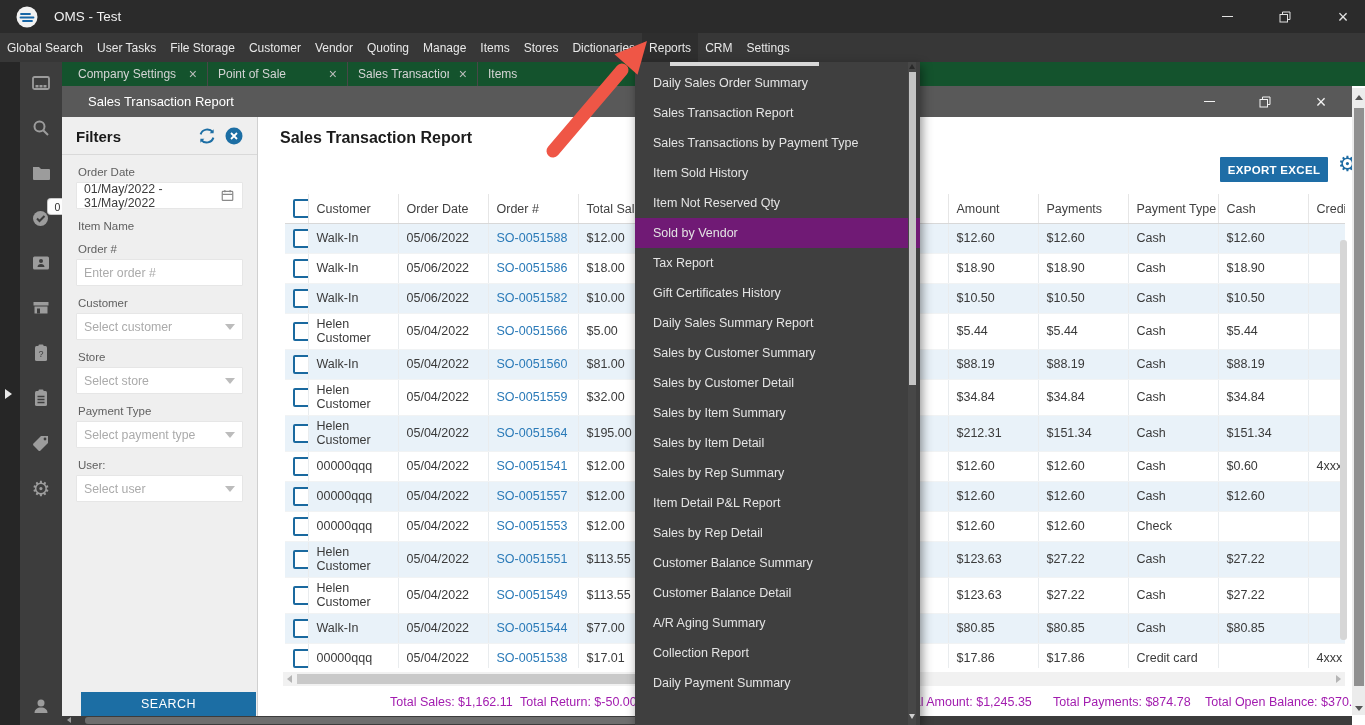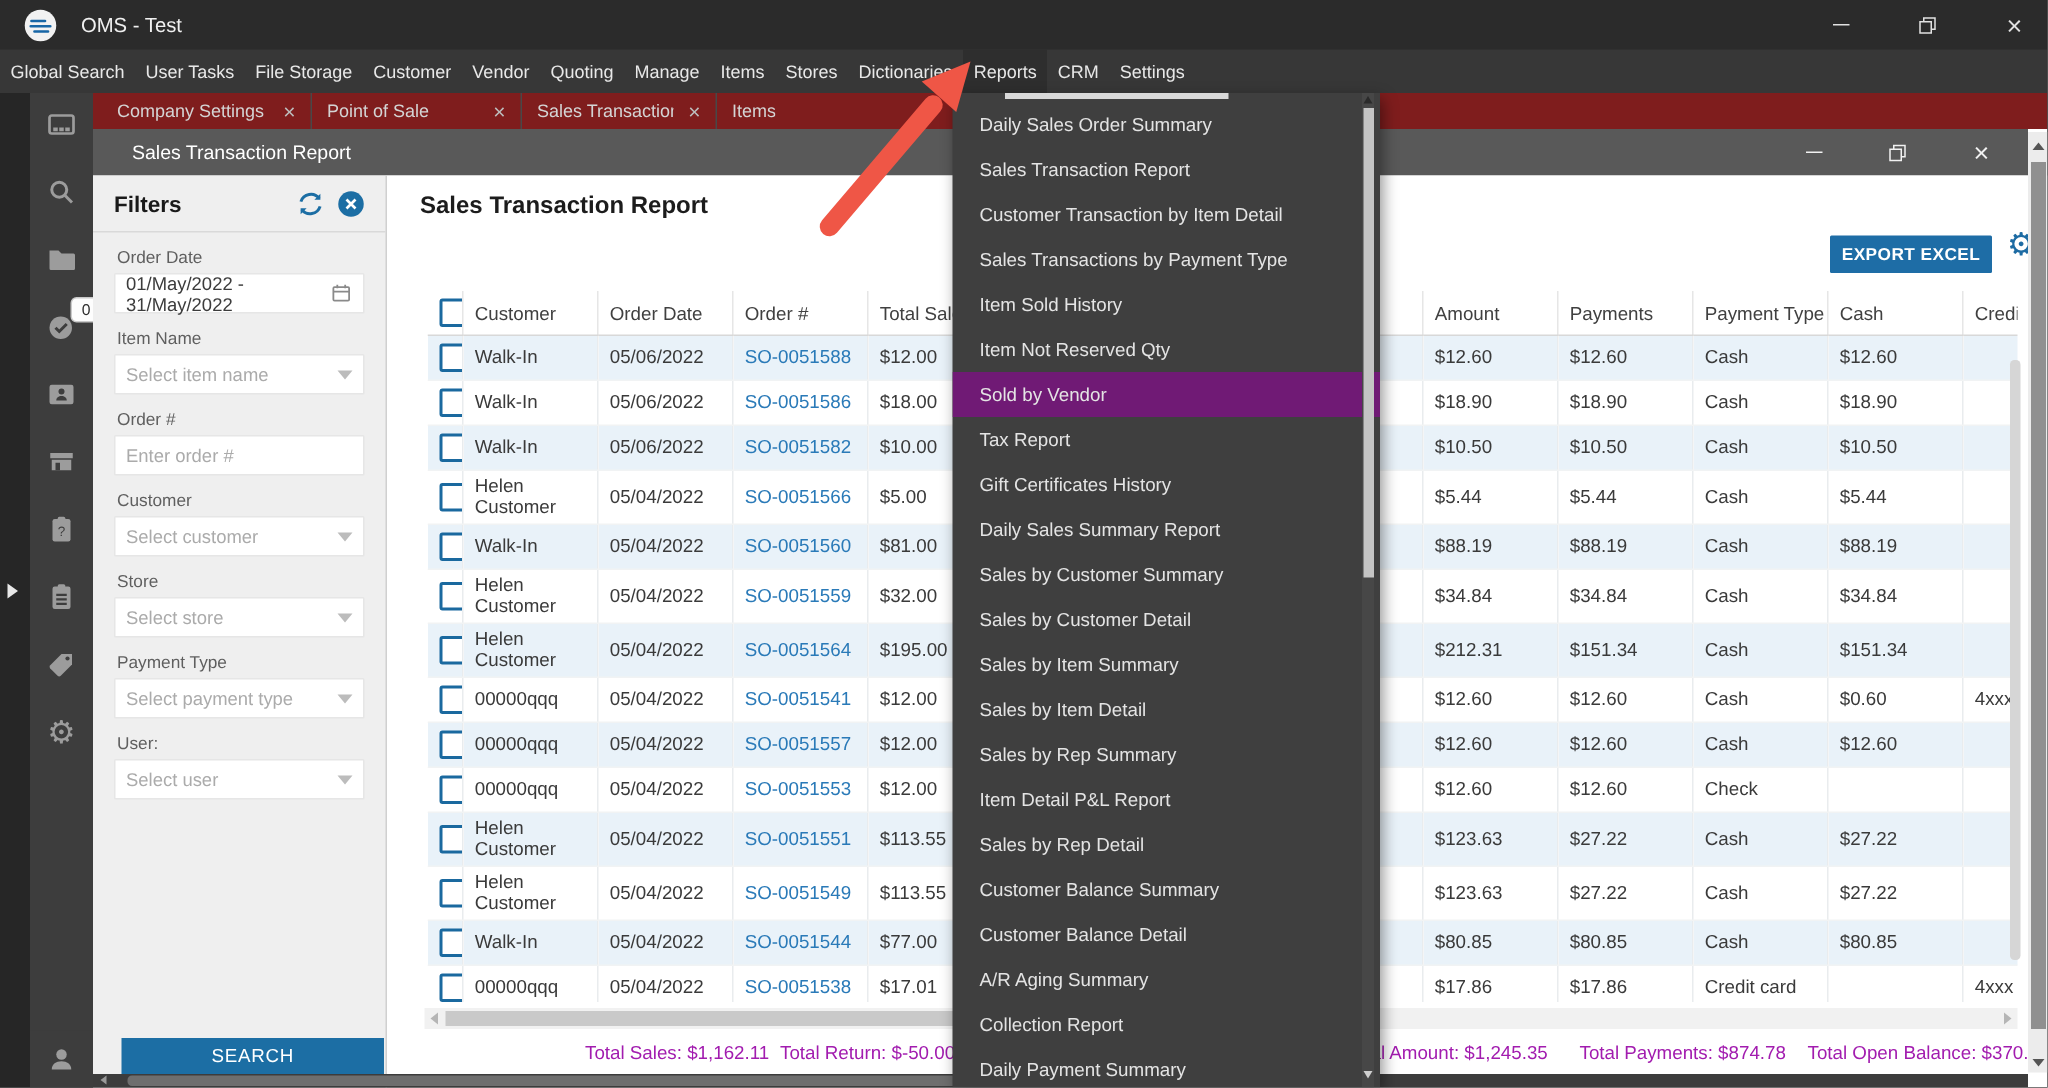--- a/index.html
+++ b/index.html
@@ -23,21 +23,21 @@
   .left-dark{left:0;top:62px;width:20px;height:663px;background:#262626;}
   .expand-arrow{left:5px;top:389px;width:0;height:0;border-left:7px solid #e8e8e8;border-top:5px solid transparent;border-bottom:5px solid transparent;}
   .rail{left:20px;top:62px;width:42px;height:663px;background:#3d3d3d;display:flex;flex-direction:column;align-items:center;padding-top:10px;gap:23px;box-sizing:border-box;}
   .rail-item{position:relative;width:22px;height:22px;display:flex;align-items:center;justify-content:center;}
   .rail-item svg{display:block;}
   .rail-gear{font-size:21px;color:#9c9c9c;line-height:1;}
   .badge{position:absolute;right:-15px;top:-8px;min-width:15px;height:15px;background:#fdfdfd;border-radius:3px;box-shadow:0 0 0 1px #c9c9c9;color:#2e2e2e;font-size:10.5px;display:flex;align-items:center;justify-content:center;padding:0 2px;}
   .rail-bottom{position:absolute;left:20px;top:687px;width:42px;height:38px;display:flex;align-items:center;justify-content:center;background:#3d3d3d;}
 
   
-  .tabbar{left:62px;top:62px;width:1303px;height:24px;background:#7f1d1d;display:flex;padding-left:6px;box-sizing:border-box;}
+  .tabbar{left:62px;top:62px;width:1303px;height:24px;background:#14532d;display:flex;padding-left:6px;box-sizing:border-box;}
   .tab{display:flex;align-items:center;border-right:1px solid #484848;color:#d4d4d4;font-size:12px;padding:0 10px;box-sizing:border-box;}
   .tab-label{white-space:nowrap;overflow:hidden;}
   .tab-close{margin-left:auto;color:#bdbdbd;font-size:14px;padding-left:10px;}
 
   
   .window{left:62px;top:86px;width:1303px;height:639px;background:#ffffff;}
   .win-title{position:absolute;left:0;top:0;width:1290px;height:31px;background:#595959;display:flex;align-items:center;}
   .win-title .wt-text{margin-left:26px;color:#ffffff;font-size:13px;}
   .win-controls{position:absolute;right:36px;top:0;height:31px;display:flex;align-items:center;gap:40px;}
   .win-controls .wc .minbar{background:#f2f2f2;}
@@ -271,26 +271,20 @@
           <div class="f-control">
             <span class="val">01/May/2022 - 31/May/2022</span>
             <span class="tail">
               <svg width="15" height="15" viewBox="0 0 20 20">
                 <rect x="3" y="4.5" width="14" height="12" rx="1" fill="none" stroke="#8a8a8a" stroke-width="1.6"></rect>
                 <path d="M6.5 2.5v3M13.5 2.5v3M3 8.5h14" stroke="#8a8a8a" stroke-width="1.6" fill="none"></path>
               </svg>
             </span>
           </div>
           <div class="f-label">Item Name</div>
-          <div class="f-control">
-            <span class="ph">Select item name</span>
-            <span class="tail">
-              <span class="sel-arrow"></span>
-            </span>
-          </div>
           <div class="f-label">Order #</div>
           <div class="f-control">
             <span class="ph">Enter order #</span>
             <span class="tail"></span>
           </div>
           <div class="f-label">Customer</div>
           <div class="f-control">
             <span class="ph">Select customer</span>
             <span class="tail">
               <span class="sel-arrow"></span>
@@ -586,21 +580,20 @@
   </div>
 
   <div class="abs menu-popup" id="popup">
     <div class="popup-scroll">
       <span class="popup-chev-up"></span>
       <span class="popup-thumb"></span>
       <span class="popup-chev-down"></span>
     </div>
   <div class="popup-item">Daily Sales Order Summary</div>
       <div class="popup-item">Sales Transaction Report</div>
-      <div class="popup-item">Customer Transaction by Item Detail</div>
       <div class="popup-item">Sales Transactions by Payment Type</div>
       <div class="popup-item">Item Sold History</div>
       <div class="popup-item">Item Not Reserved Qty</div>
       <div class="popup-item hl">Sold by Vendor</div>
       <div class="popup-item">Tax Report</div>
       <div class="popup-item">Gift Certificates History</div>
       <div class="popup-item">Daily Sales Summary Report</div>
       <div class="popup-item">Sales by Customer Summary</div>
       <div class="popup-item">Sales by Customer Detail</div>
       <div class="popup-item">Sales by Item Summary</div>

